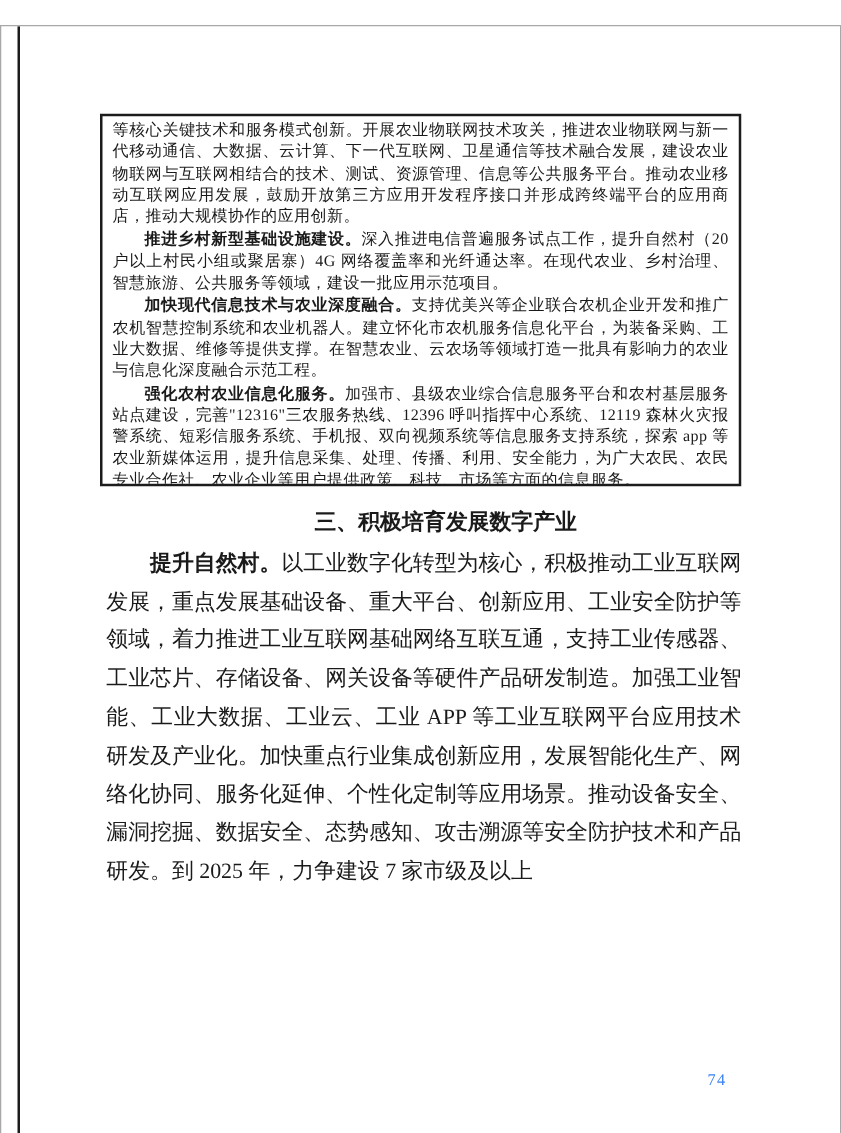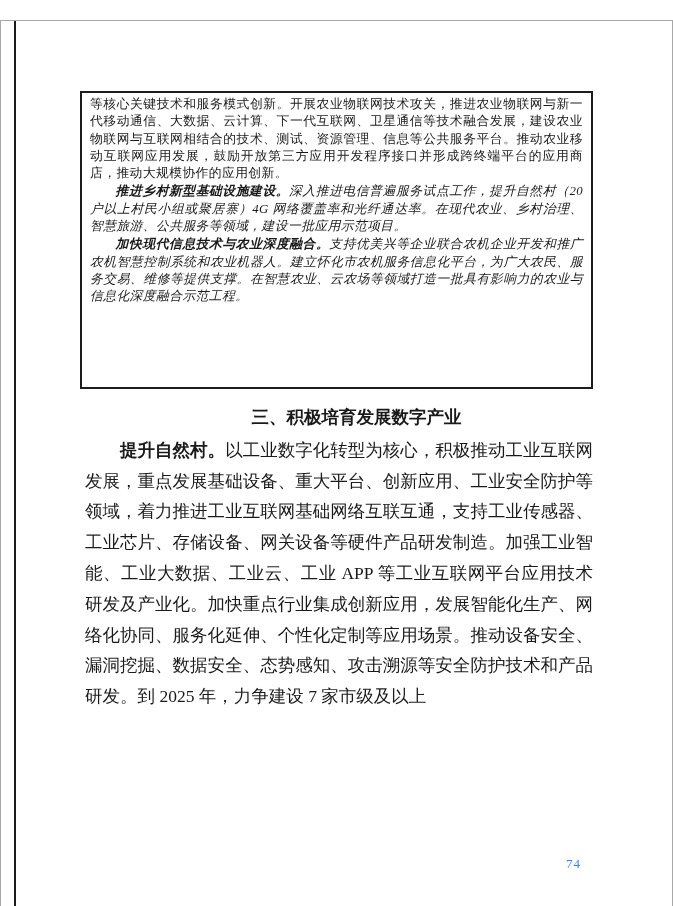--- a/index.html
+++ b/index.html
@@ -28,21 +28,21 @@
     border:2px solid #1c1c1c;
     padding:3px 8px 0 8px;
     font-size:12.8px;
     line-height:17.3px;
     letter-spacing:0.4px;
     text-align:justify;
     text-justify:inter-ideograph;
     overflow:hidden;
   }
   .boxed-section p { margin:0; }
-  .boxed-section p.indent { text-indent:2em;font-style:italic; }
+  .boxed-section p.indent { text-indent:2em; }
   .main-section {
     position:absolute; left:84px; top:381px;
     width:508px;
     font-size:17.5px;
     line-height:30.8px;
     text-align:justify;
     text-justify:inter-ideograph;
   }
   .section-heading {
     font-size:17.5px;
@@ -67,21 +67,22 @@
 </head>
 <body>
 
 <div class="sheet">
   <div class="frame-left"></div>
   <div class="frame-bottom"></div>
 
   <div class="boxed-section">
       <p><span>等核心关键技术和服务模式创新。开展农业物联网技术攻关，推进农业物联网与新一代移动通信、大数据、云计算、下一代互联网、卫星通信等技术融合发展，建设农业物联网与互联网相结合的技术、测试、资源管理、信息等公共服务平台。推动农业移动互联网应用发展，鼓励开放第三方应用开发程序接口并形成跨终端平台的应用商店，推动大规模协作的应用创新。</span></p>
       <p class="indent"><span class="run-b">推进乡村新型基础设施建设。</span><span>深入推进电信普遍服务试点工作，提升自然村（20户以上村民小组或聚居寨）4G 网络覆盖率和光纤通达率。在现代农业、乡村治理、智慧旅游、公共服务等领域，建设一批应用示范项目。</span></p>
-      <p class="indent"><span class="run-b">加快现代信息技术与农业深度融合。</span><span>支持优美兴等企业联合农机企业开发和推广农机智慧控制系统和农业机器人。建立怀化市农机服务信息化平台，为广大农民、服务交易、维修等提供支撑。在智慧农业、云农场等领域打造一批具有影响力的农业与信息化深度融合示范工程。</span></p>
+      <p class="indent"><span class="run-b">加快现代信息技术与农业深度融合。</span><span>支持优美兴等企业联合农机企业开发和推广农机智慧控制系统和农业机器人。建立怀化市农机服务信息化平台，为装备采购、工业大数据、维修等提供支撑。在智慧农业、云农场等领域打造一批具有影响力的农业与信息化深度融合示范工程。</span></p>
+      <p class="indent"><span class="run-b">强化农村农业信息化服务。</span><span>加强市、县级农业综合信息服务平台和农村基层服务站点建设，完善"12316"三农服务热线、12396 呼叫指挥中心系统、12119 森林火灾报警系统、短彩信服务系统、手机报、双向视频系统等信息服务支持系统，探索 app 等农业新媒体运用，提升信息采集、处理、传播、利用、安全能力，为广大农民、农民专业合作社、农业企业等用户提供政策、科技、市场等方面的信息服务。</span></p>
     </div>
 
   <div class="main-section">
     <div class="section-heading">三、积极培育发展数字产业</div>
     <div>
         <p class="indent"><span class="run-b">提升自然村。</span><span>以工业数字化转型为核心，积极推动工业互联网发展，重点发展基础设备、重大平台、创新应用、工业安全防护等领域，着力推进工业互联网基础网络互联互通，支持工业传感器、工业芯片、存储设备、网关设备等硬件产品研发制造。加强工业智能、工业大数据、工业云、工业 APP 等工业互联网平台应用技术研发及产业化。加快重点行业集成创新应用，发展智能化生产、网络化协同、服务化延伸、个性化定制等应用场景。推动设备安全、漏洞挖掘、数据安全、态势感知、攻击溯源等安全防护技术和产品研发。到 2025 年，力争建设 7 家市级及以上</span></p>
       </div>
   </div>
 
   <div class="page-number">74</div>

